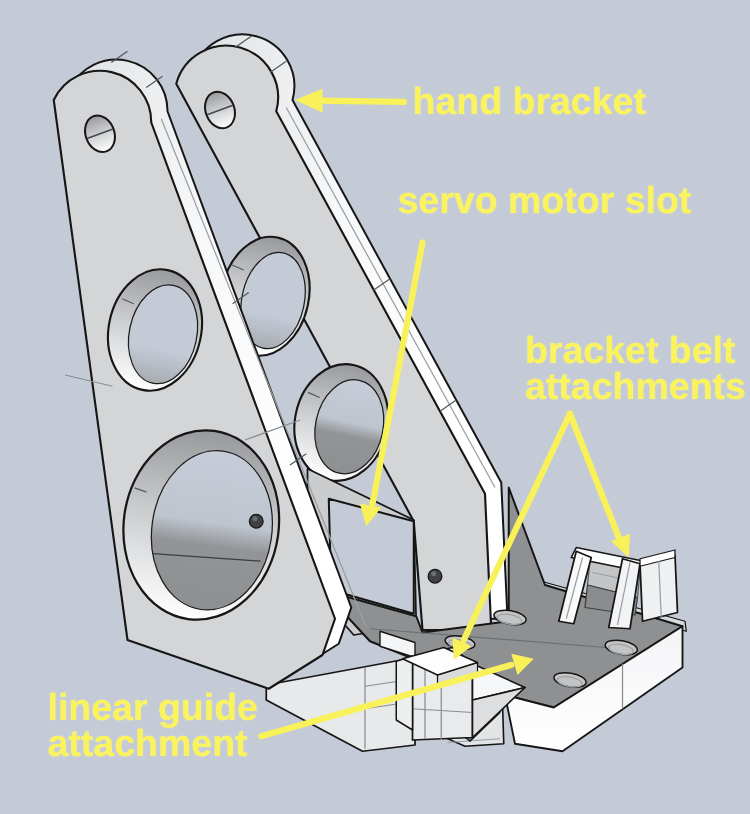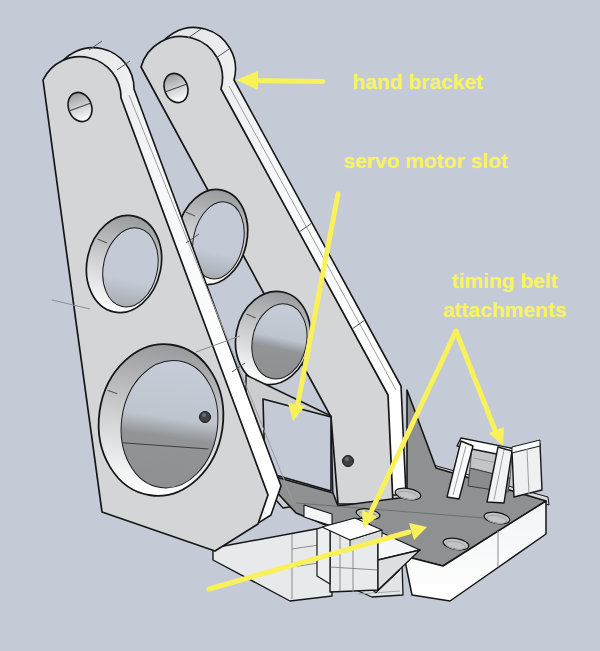--- a/index.html
+++ b/index.html
@@ -7,23 +7,23 @@
     width:600px;height:651px;overflow:hidden;
     font-family:"Liberation Sans", sans-serif;
     background:#c4cbd7;
   }
   #stage{position:relative;width:600px;height:651px;background:#c4cbd7;}
   #cad-svg{position:absolute;left:0;top:0;}
   .callout{
     position:absolute;
     color:#faf35c;
     font-weight:bold;
-    font-size:21px;
+    font-size:30px;
     line-height:29px;
-    text-align:center;
+    text-align:left;
     letter-spacing:0px;
     white-space:nowrap;
     text-shadow:0 0 1px rgba(255,255,180,.6);
     user-select:none;
   }
   .callout span{display:block;}
 </style>
 </head>
 <body>
 
@@ -226,18 +226,22 @@
 
   <div class="callout" style="left:330px;top:67px;width:176px;">
     <span>hand bracket</span>
   </div>
 
   <div class="callout" style="left:318px;top:146px;width:216px;">
     <span>servo motor slot</span>
   </div>
 
   <div class="callout" style="left:420px;top:266px;width:170px;">
-    <span>timing belt</span>
+    <span>bracket belt</span>
     <span>attachments</span>
   </div>
 
+  <div class="callout" style="left:38px;top:552px;width:172px;">
+    <span>linear guide</span>
+    <span>attachment</span>
+  </div>
 
 </div>
 
 </body></html>

